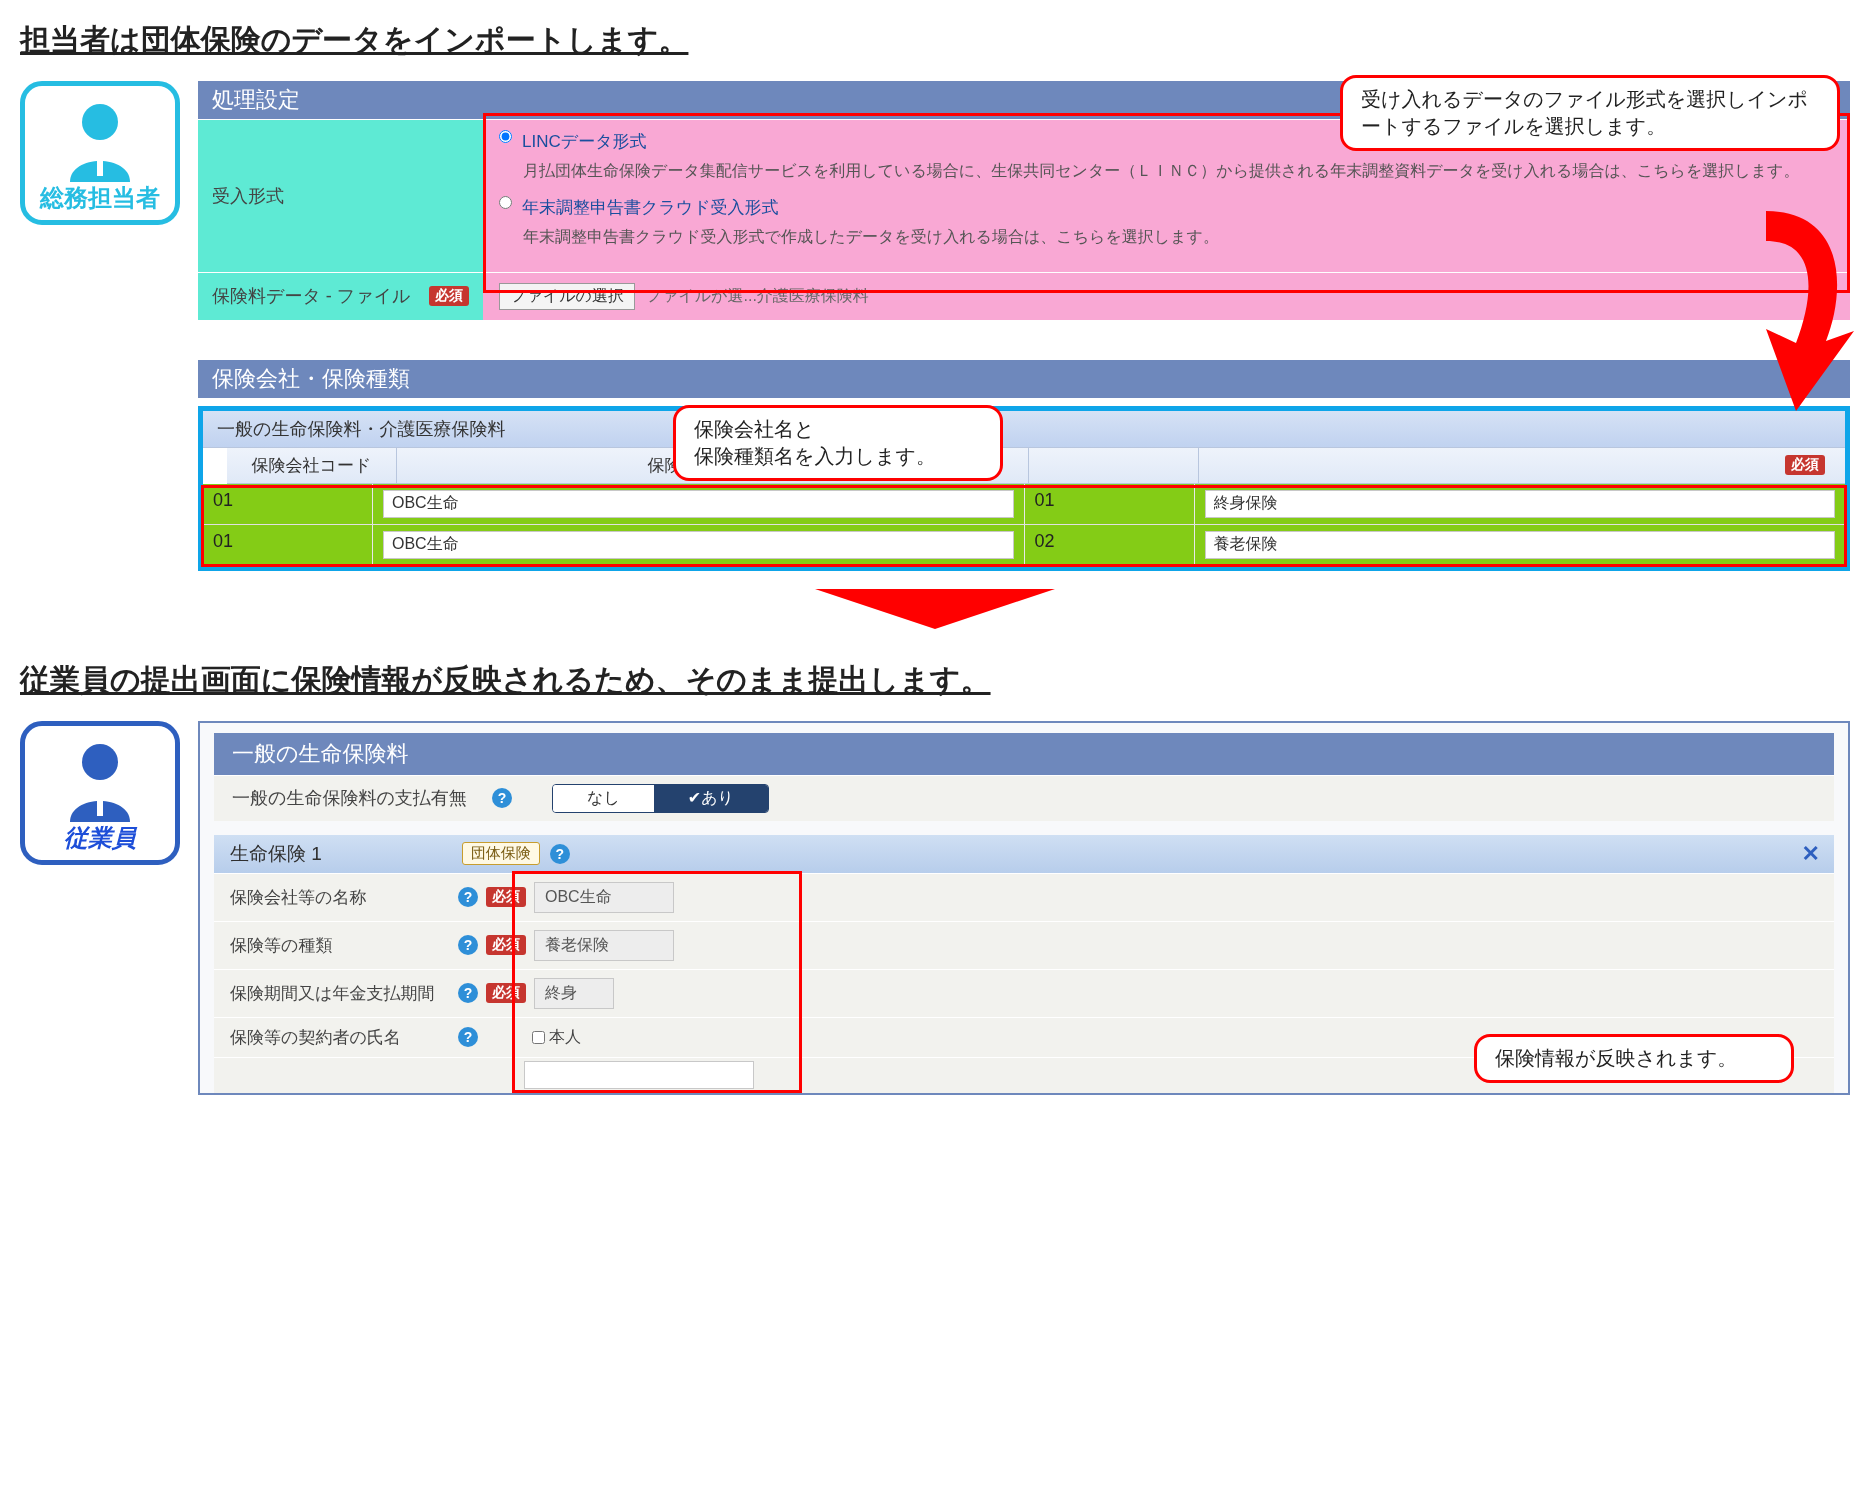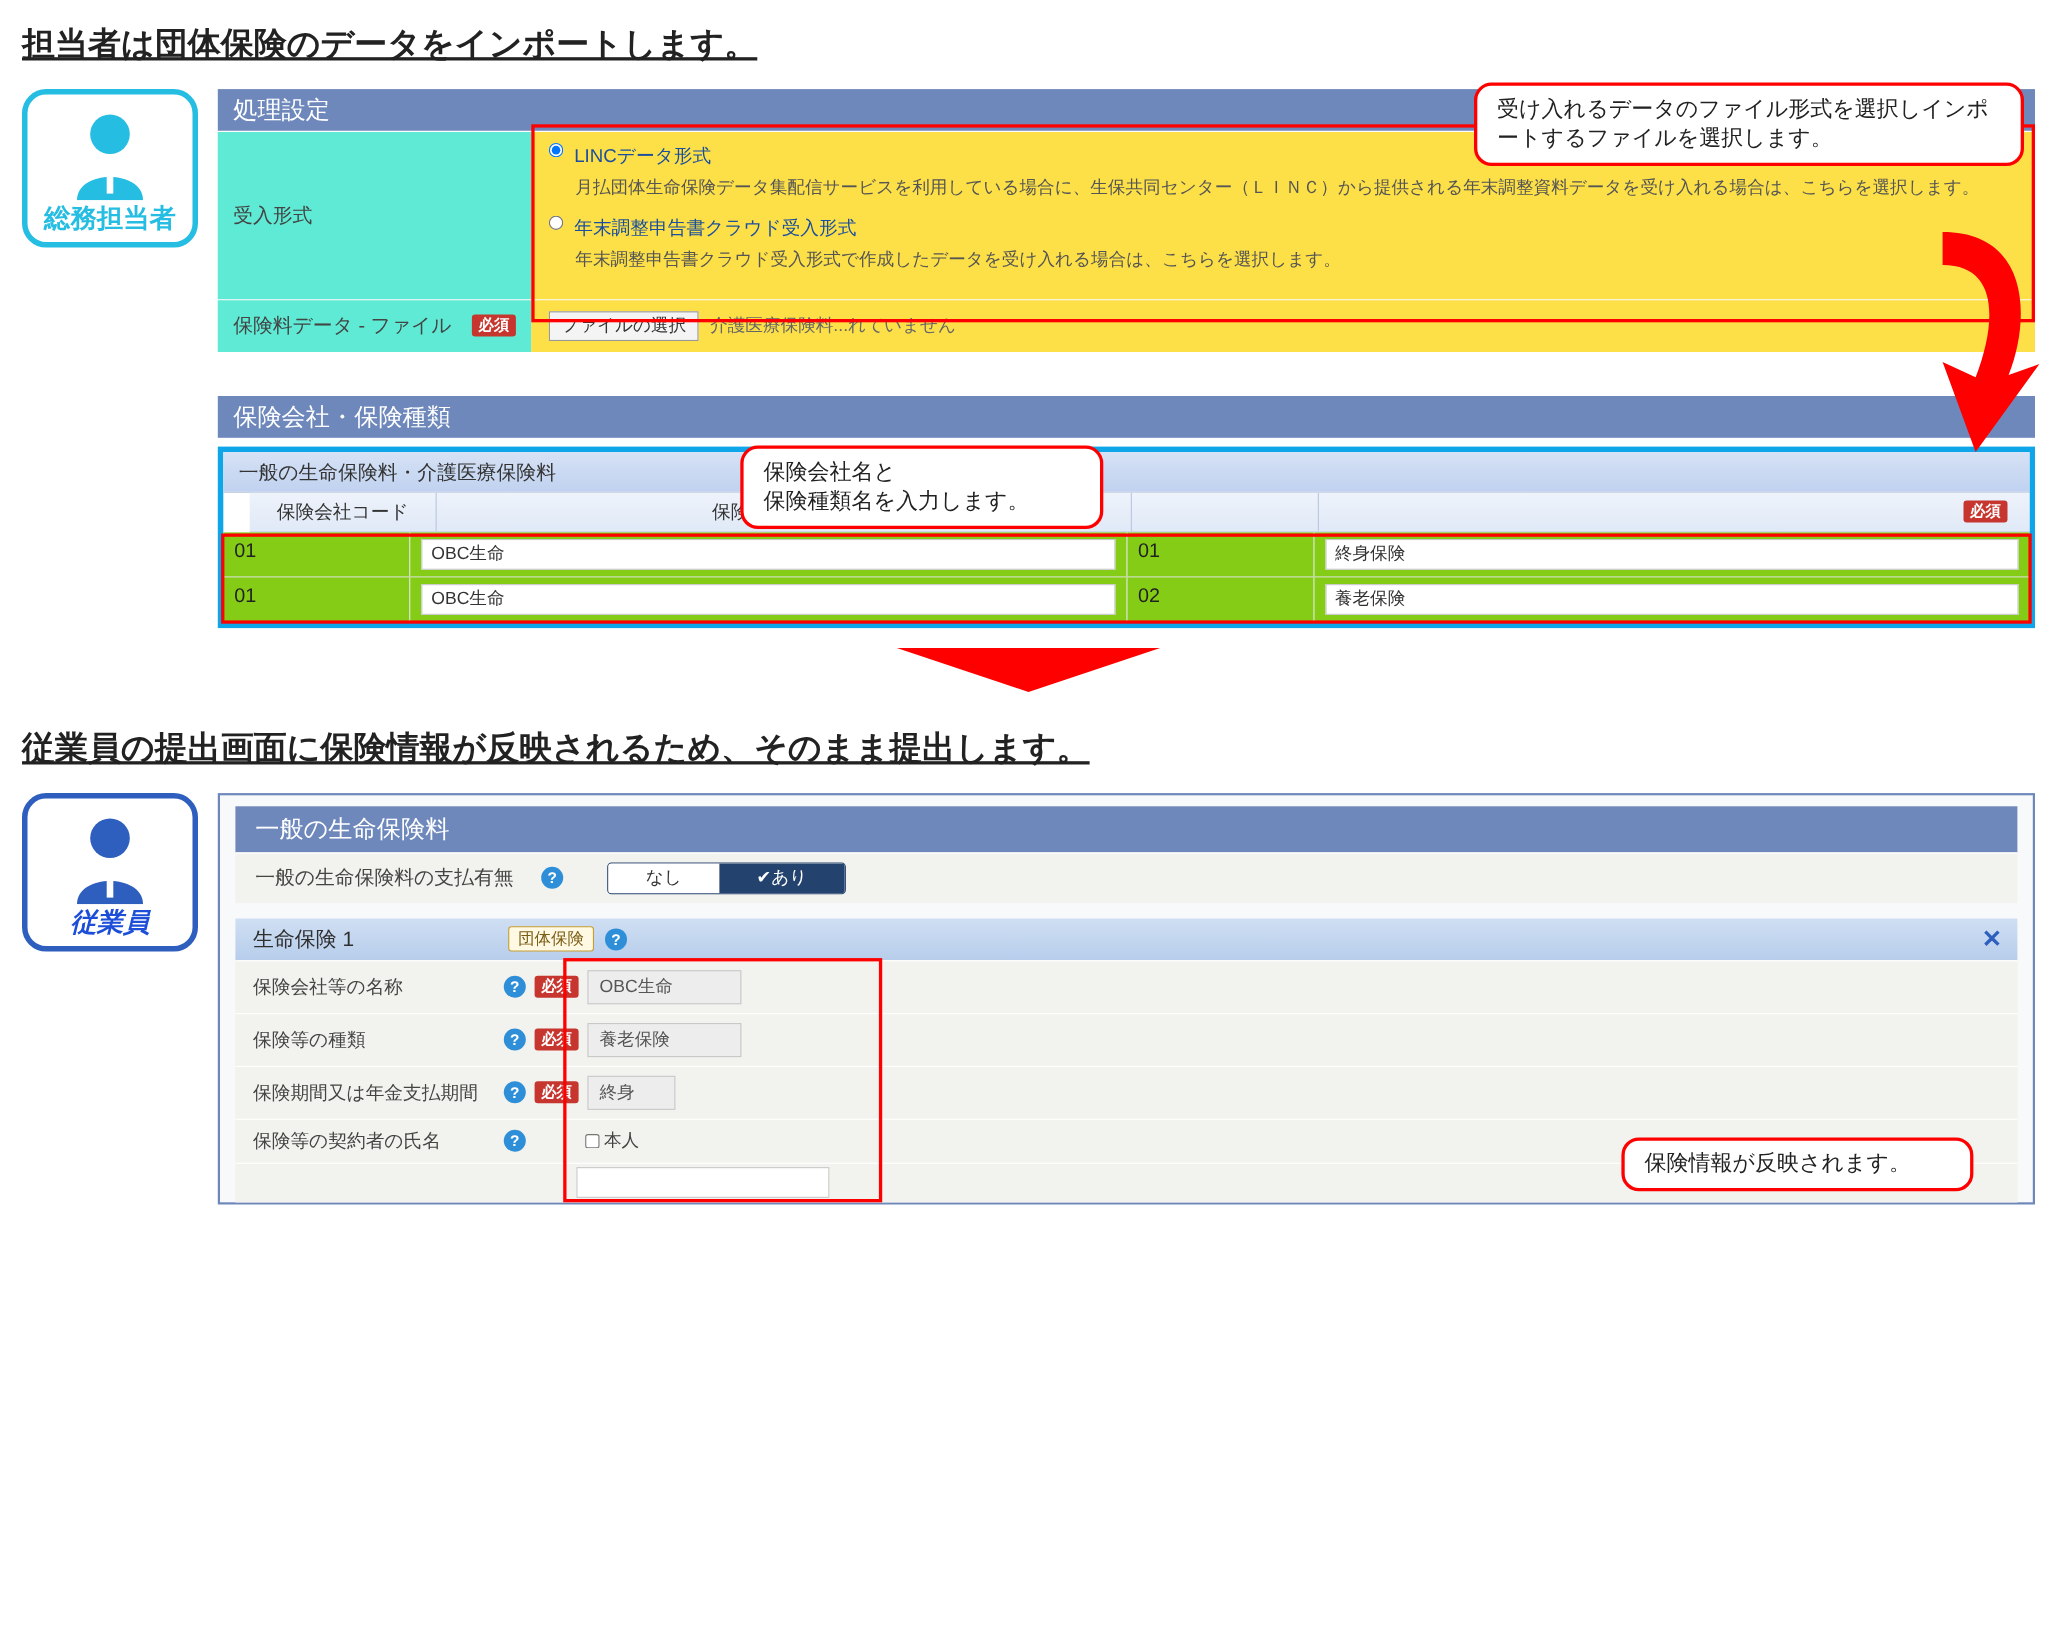--- a/index.html
+++ b/index.html
@@ -52,21 +52,21 @@
     color: #444;
     font-size: 18px;
     display: flex;
     align-items: center;
     gap: 8px;
     background: #5eead4;
   }
   .form-row .value-cell {
     flex: 1;
     padding: 10px 16px;
-    background: #fde047;
+    background: #f9a8d4;
     color: #555;
     font-size: 17px;
   }
   .badge-req {
     display: inline-block;
     background: #C6362F;
     color: #fff;
     font-size: 14px;
     padding: 1px 6px;
     border-radius: 3px;
@@ -303,21 +303,21 @@
         <div class="radio-desc">年末調整申告書クラウド受入形式で作成したデータを受け入れる場合は、こちらを選択します。</div>
       </div>
     </div>
     <div class="form-row">
       <div class="label-cell">
         <span>保険料データ - ファイル</span>
         <span style="margin-left:auto;" class="badge-req">必須</span>
       </div>
       <div class="value-cell">
         <button class="file-btn">ファイルの選択</button>
-        <span class="file-status">介護医療保険料...れていません</span>
+        <span class="file-status">ファイルが選...介護医療保険料</span>
       </div>
     </div>
 
     <div class="red-callout" style="top:-6px; right:10px; width:500px;">受け入れるデータのファイル形式を選択しインポートするファイルを選択します。</div>
 
     <div class="red-box-overlay" style="top:32px; left:285px; right:0; height:180px;"></div>
 
     <svg class="big-red-arrow" width="120" height="220" viewBox="0 0 120 220">
       <path d="M30 10 C110 10 110 90 90 140 L118 130 L60 210 L30 128 L60 142 C80 90 80 40 30 40 Z" fill="#FF0000"></path>
     </svg>

